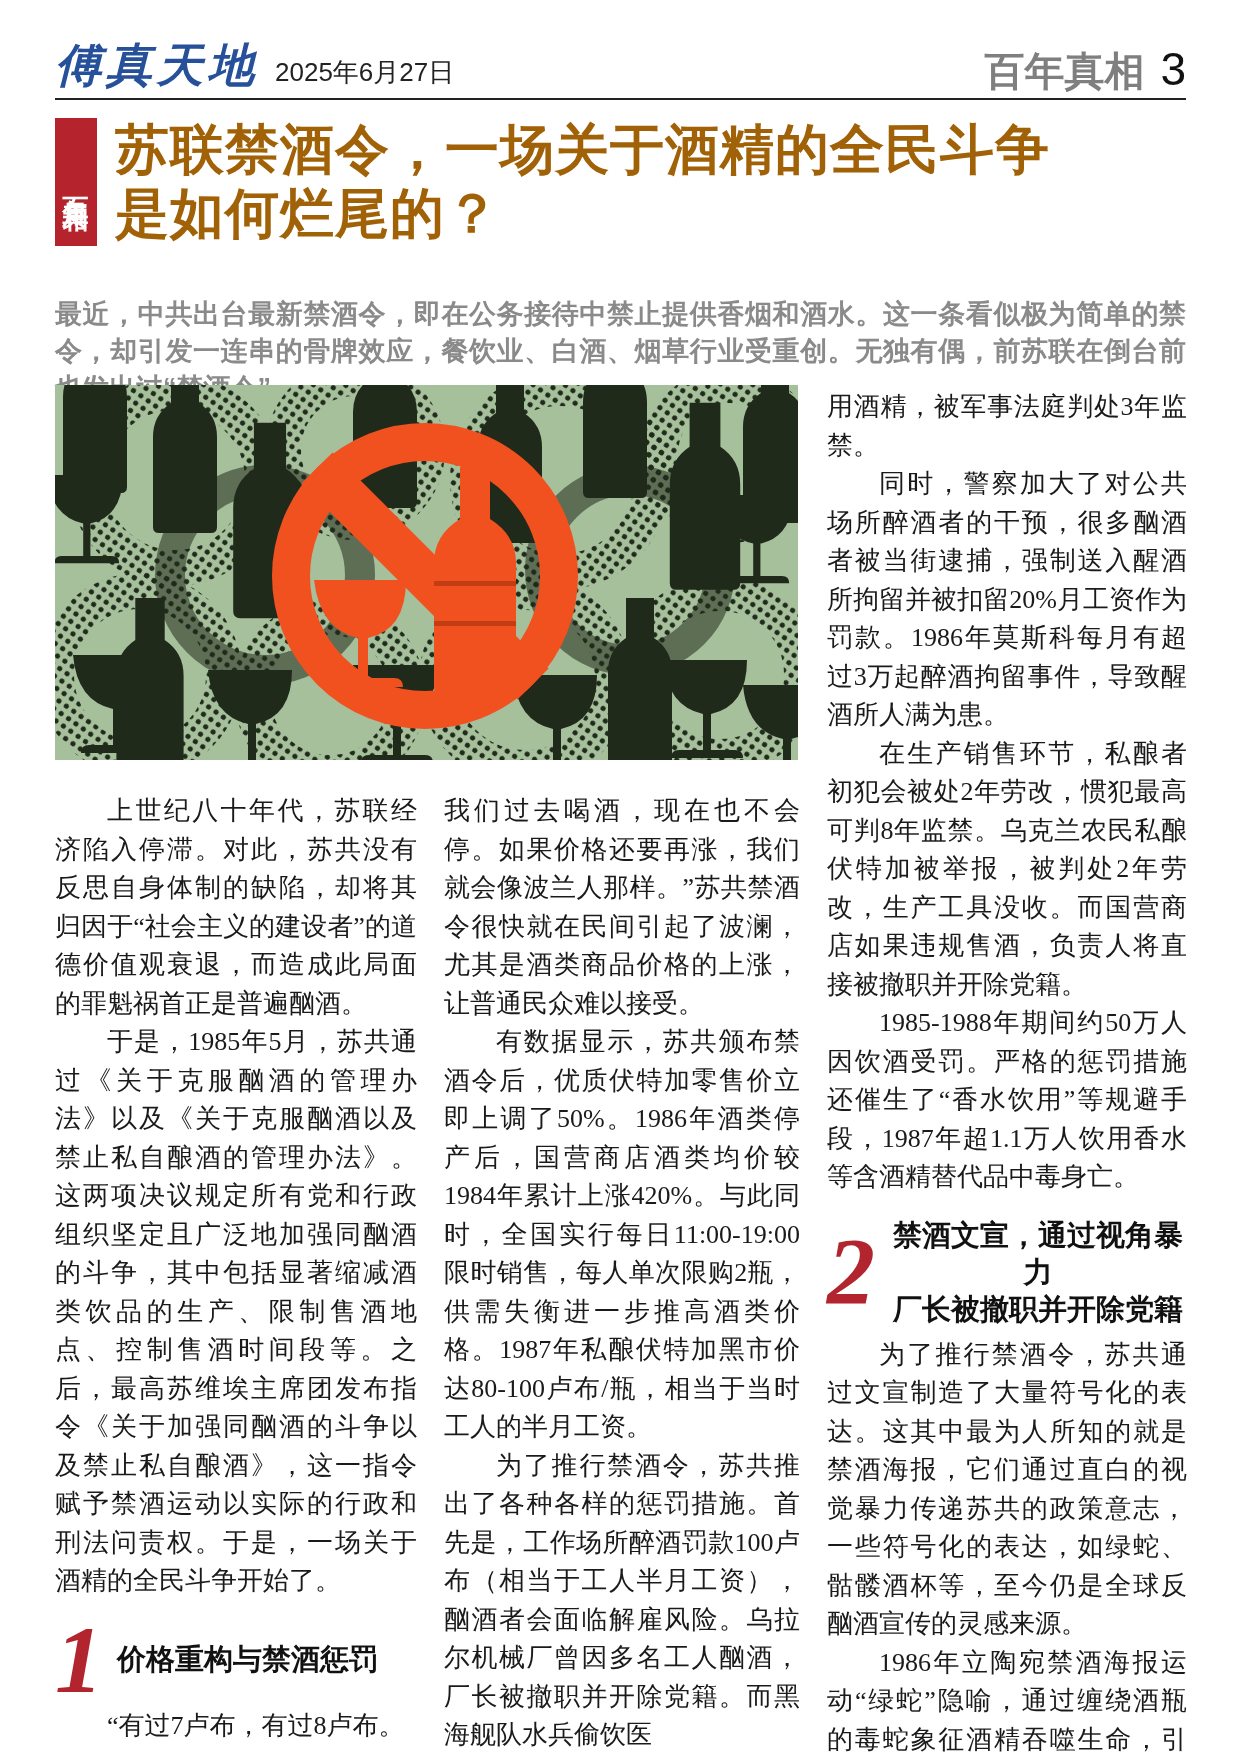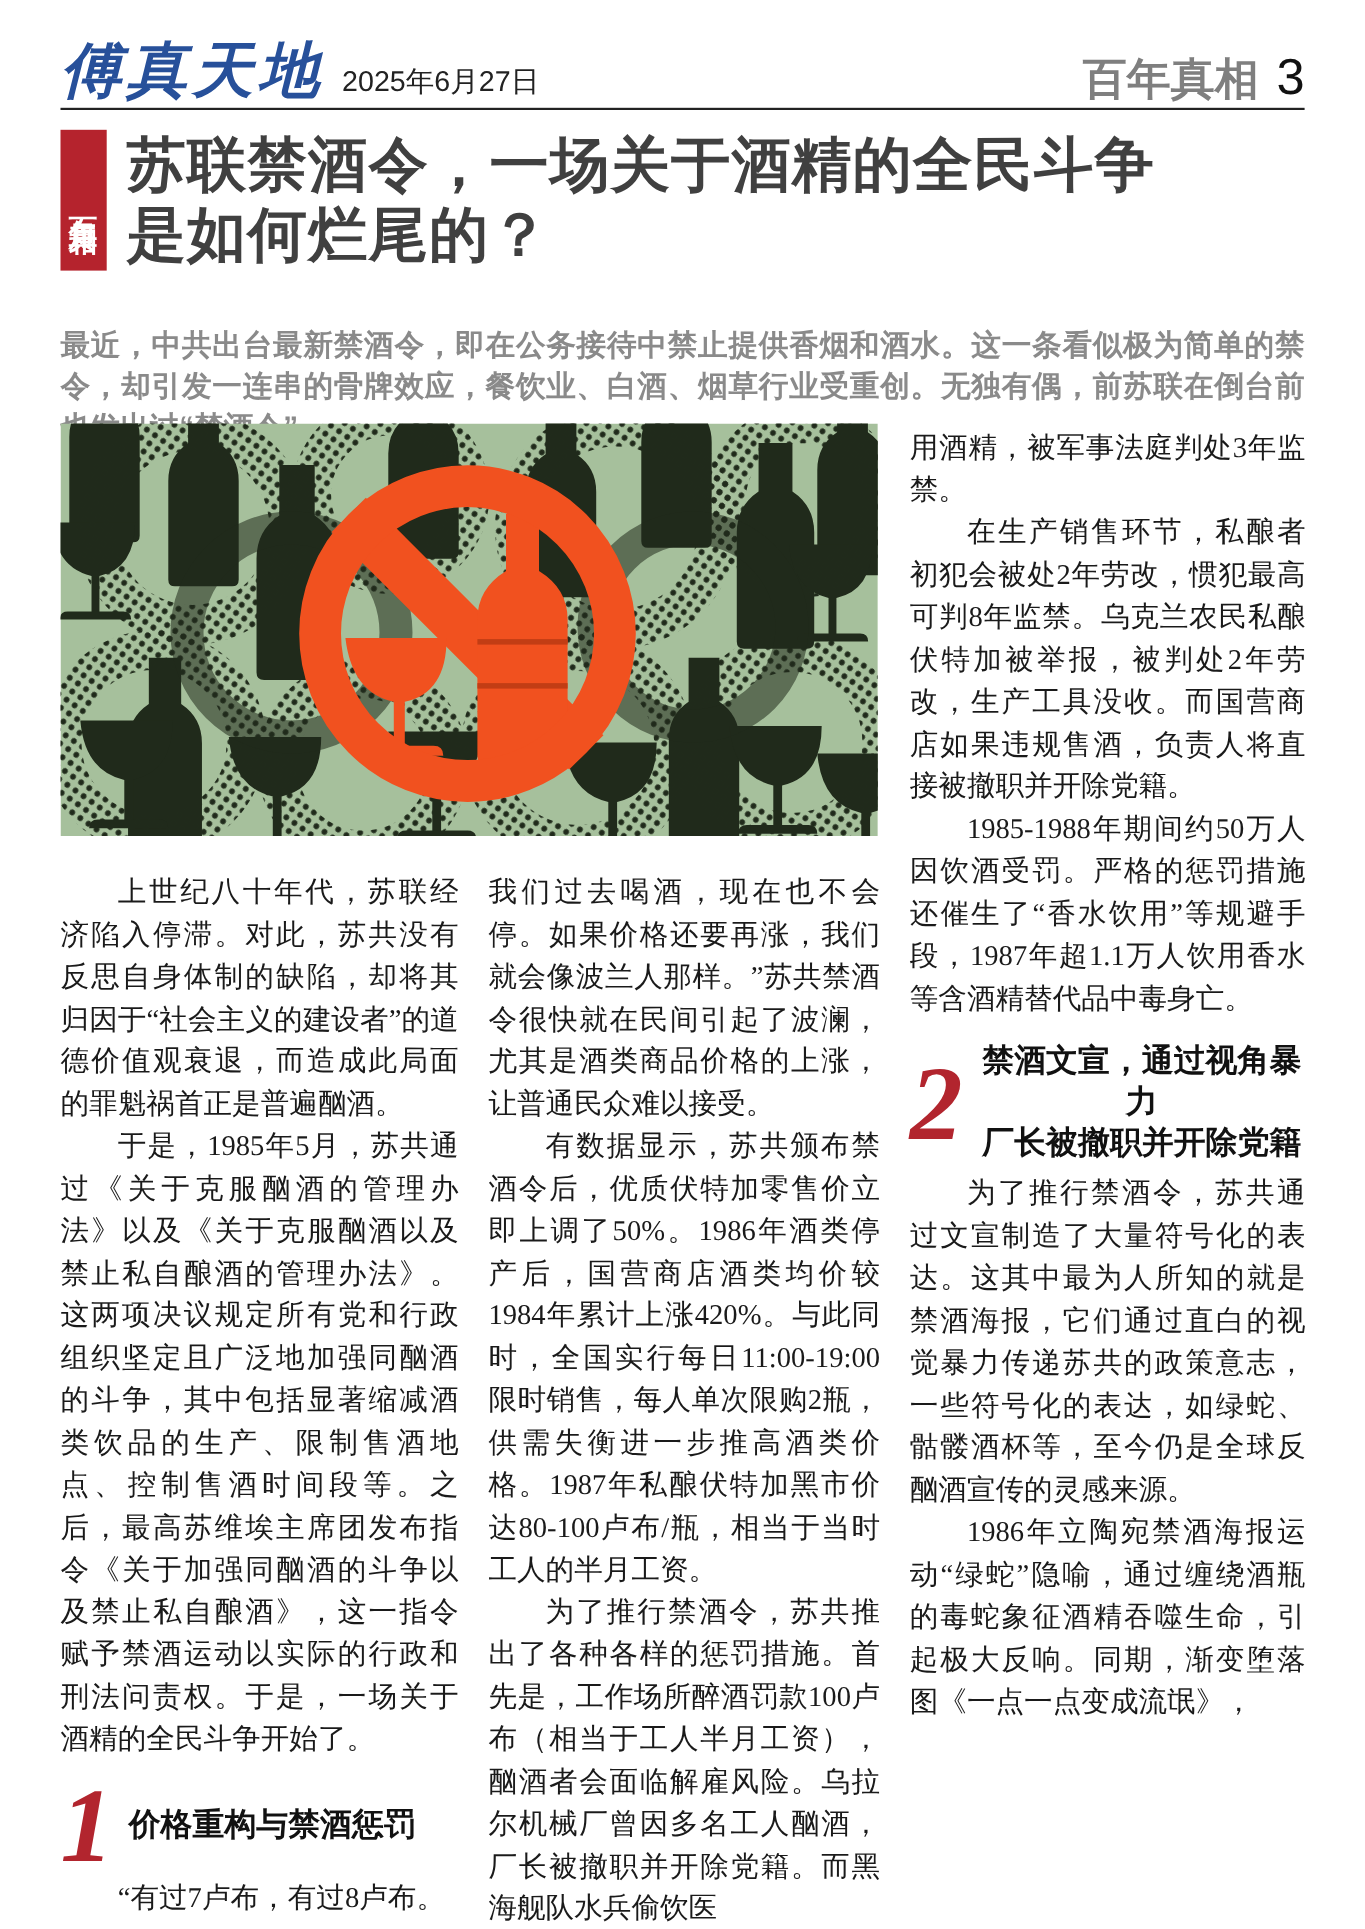--- a/index.html
+++ b/index.html
@@ -10,40 +10,40 @@
   }
   
   .pageheader{
     position:absolute;left:55px;right:55px;top:34px;height:66px;
     border-bottom:2px solid #222;
     display:flex;justify-content:space-between;align-items:flex-end;
     padding-bottom:6px;box-sizing:border-box;
   }
   .mast-left{display:flex;align-items:baseline;gap:16px;}
   .masthead{
-    font-family:Liberation Sans, sans-serif;
-    font-weight:bold;font-style:italic;font-size:55px;color:#27509a;
+    font-family:Liberation Mono, monospace;
+    font-weight:bold;font-style:italic;font-size:46px;color:#27509a;
     letter-spacing:5px;line-height:1;
   }
   .pagedate{font-family:"Liberation Sans","DejaVu Sans",sans-serif;font-size:26px;color:#222;line-height:1;}
   .mast-right{display:flex;align-items:baseline;gap:16px;}
   .sectionname{font-family:"Liberation Serif","DejaVu Serif",serif;font-weight:bold;font-size:40px;color:#7f7f7f;line-height:1;}
   .pagenum{font-family:"Liberation Sans","DejaVu Sans",sans-serif;font-size:46px;color:#111;line-height:1;}
   
   .headblock{position:absolute;left:55px;top:118px;display:flex;gap:18px;}
   .redtag{
     background:#b5232d;color:#fff;width:42px;min-height:126px;
     display:flex;flex-direction:column;align-items:center;justify-content:center;
     font-family:"Liberation Sans","DejaVu Sans",sans-serif;font-weight:bold;
     font-size:26px;line-height:30px;padding:6px 0;box-sizing:border-box;
     writing-mode:vertical-rl;text-orientation:upright;letter-spacing:3px;
   }
   .headline{
     font-family:"Liberation Serif","DejaVu Serif",serif;font-weight:900;
-    font-size:54px;line-height:64px;color:#404040;letter-spacing:1px;
+    font-size:54px;line-height:64px;color:#a16207;letter-spacing:1px;
   }
   
   .lede{
     position:absolute;left:55px;top:296px;width:1131px;
     font-family:"Liberation Sans","DejaVu Sans",sans-serif;font-weight:bold;
     font-size:27px;line-height:37px;color:#8a8a8a;text-align:justify;
   }
   
   .poster{position:absolute;left:55px;top:385px;width:743px;height:375px;}
   .poster svg{display:block;}
@@ -177,20 +177,21 @@
 </div>
 
 <div class="col" id="col2">
   <p class="noindent">我们过去喝酒，现在也不会停。如果价格还要再涨，我们就会像波兰人那样。”苏共禁酒令很快就在民间引起了波澜，尤其是酒类商品价格的上涨，让普通民众难以接受。</p>
   <p class="indent">有数据显示，苏共颁布禁酒令后，优质伏特加零售价立即上调了50%。1986年酒类停产后，国营商店酒类均价较1984年累计上涨420%。与此同时，全国实行每日11:00-19:00限时销售，每人单次限购2瓶，供需失衡进一步推高酒类价格。1987年私酿伏特加黑市价达80-100卢布/瓶，相当于当时工人的半月工资。</p>
   <p class="indent">为了推行禁酒令，苏共推出了各种各样的惩罚措施。首先是，工作场所醉酒罚款100卢布（相当于工人半月工资），酗酒者会面临解雇风险。乌拉尔机械厂曾因多名工人酗酒，厂长被撤职并开除党籍。而黑海舰队水兵偷饮医</p>
 </div>
 
 <div class="col" id="col3">
   <p class="noindent">用酒精，被军事法庭判处3年监禁。</p>
+  <p class="indent">同时，警察加大了对公共场所醉酒者的干预，很多酗酒者被当街逮捕，强制送入醒酒所拘留并被扣留20%月工资作为罚款。1986年莫斯科每月有超过3万起醉酒拘留事件，导致醒酒所人满为患。</p>
   <p class="indent">在生产销售环节，私酿者初犯会被处2年劳改，惯犯最高可判8年监禁。乌克兰农民私酿伏特加被举报，被判处2年劳改，生产工具没收。而国营商店如果违规售酒，负责人将直接被撤职并开除党籍。</p>
   <p class="indent">1985-1988年期间约50万人因饮酒受罚。严格的惩罚措施还催生了“香水饮用”等规避手段，1987年超1.1万人饮用香水等含酒精替代品中毒身亡。</p>
   <div class="sechead">
     <span class="secnum">2</span>
     <span class="sectitle">
       <span style="display:block">禁酒文宣，通过视角暴力</span>
       <span style="display:block">厂长被撤职并开除党籍</span>
     </span>
   </div>
   <p class="indent">为了推行禁酒令，苏共通过文宣制造了大量符号化的表达。这其中最为人所知的就是禁酒海报，它们通过直白的视觉暴力传递苏共的政策意志，一些符号化的表达，如绿蛇、骷髅酒杯等，至今仍是全球反酗酒宣传的灵感来源。</p>

